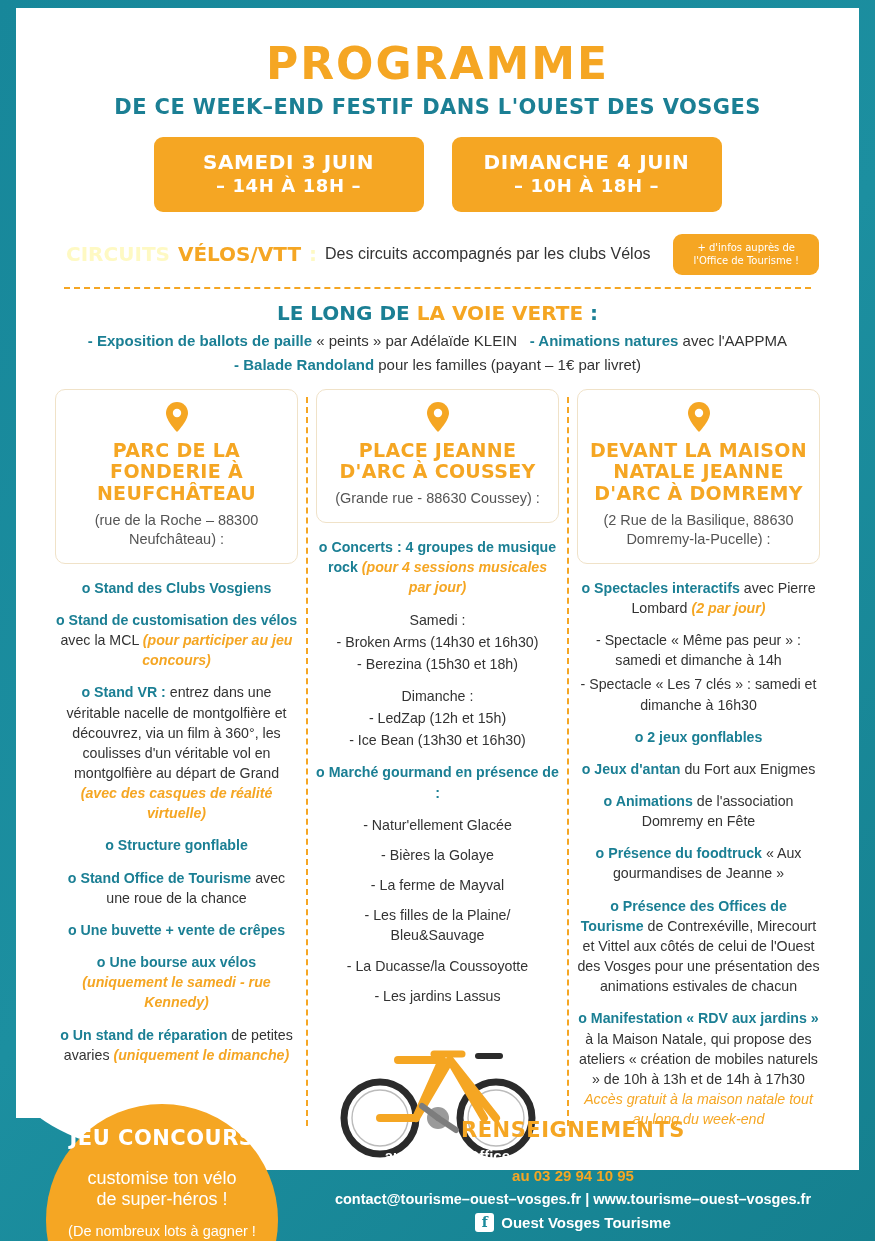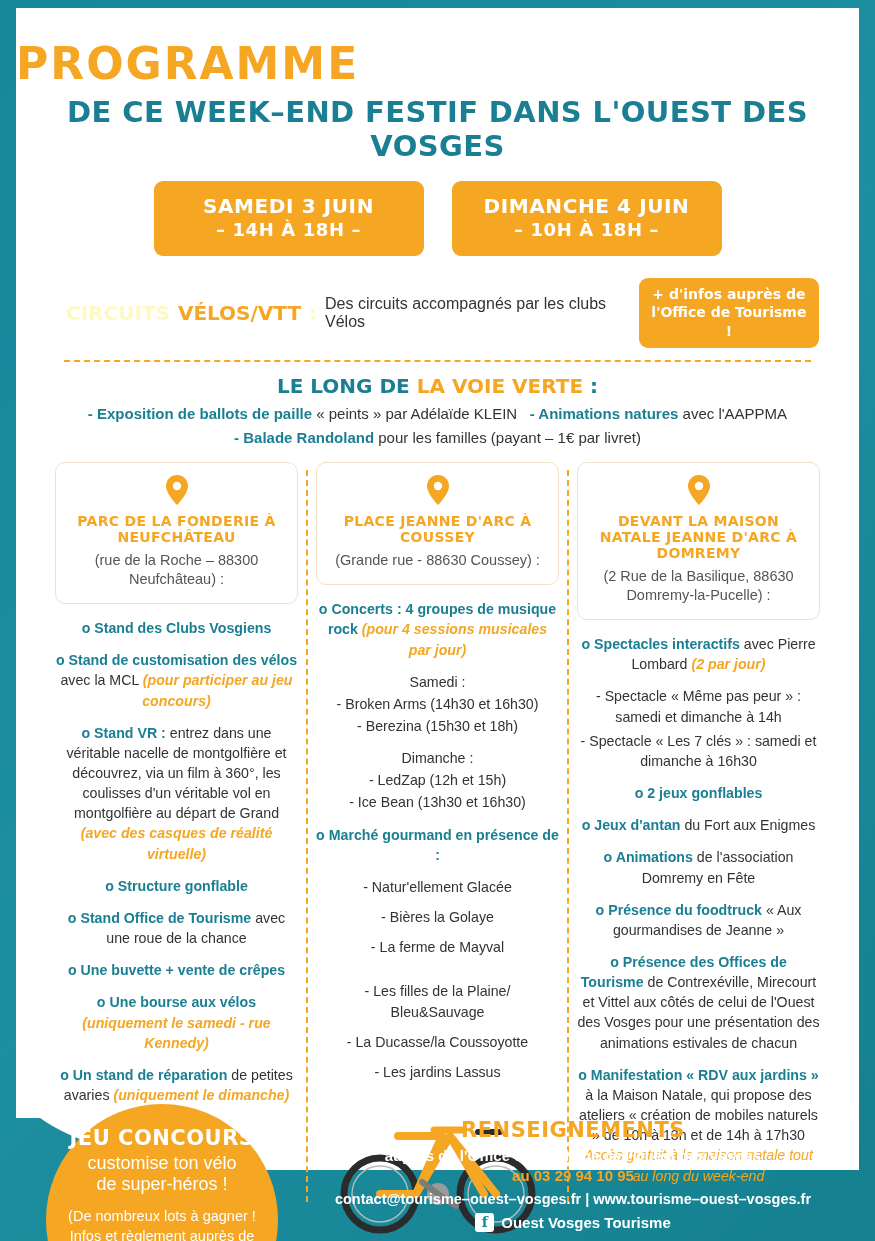--- a/index.html
+++ b/index.html
@@ -36,31 +36,32 @@
     position:absolute;
     left:16px; top:1060px; width:843px; height:110px;
     background:#fff;
     border-bottom-left-radius: 260px 90px;
     border-bottom-right-radius: 0;
   }
   .content { position:absolute; left:16px; top:8px; width:843px; }
 
   h1.prog {
     margin:30px 0 0 0;
+    text-align:center;
     color:#f5a623;
     font-size:44px;
     font-weight:bold;
     letter-spacing:2px;
     font-family:"DejaVu Sans", sans-serif;
   }
   .subtitle {
     margin:6px 0 0 0;
     text-align:center;
     color:#1b7f94;
-    font-size:29px;
+    font-size:21px;
     font-weight:bold;
     letter-spacing:.4px;
     font-family:"DejaVu Sans", sans-serif;
   }
   .day-row { display:flex; justify-content:center; gap:28px; margin-top:18px; }
   .day-chip {
     background:#f5a623; color:#fff; border-radius:9px;
     width:270px; padding:13px 6px 14px;
     text-align:center; font-weight:bold; line-height:1.25;
     font-family:"DejaVu Sans", sans-serif;
@@ -72,21 +73,21 @@
     margin:22px 40px 0 50px;
     display:flex; align-items:center; gap:8px;
     font-size:17px; color:#333;
   }
   .circuits .lbl { color:#fef9c3; font-weight:bold; font-size:20px; font-family:"DejaVu Sans",sans-serif;}
   .circuits .velo { color:#f5a623; font-weight:bold; font-size:20px; font-family:"DejaVu Sans",sans-serif;}
   .circuits .txt { font-size:16px; color:#333; }
   .info-badge {
     margin-left:auto;
     background:#f5a623; color:#fff; border-radius:9px;
-    padding:7px 12px; font-size:14px; font-weight:bold; text-align:center; line-height:1.35;
+    padding:7px 20px; font-size:10px; font-weight:normal; text-align:center; line-height:1.35;
     font-family:"DejaVu Sans", sans-serif;
   }
   .dashed {
     margin:12px 48px 0 48px;
     border-top:2px dashed #f5a623;
   }
   .voie-title {
     margin-top:12px; text-align:center; font-size:20px; font-weight:bold;
     color:#1b7f94; font-family:"DejaVu Sans",sans-serif;
   }
@@ -100,41 +101,41 @@
     content:""; position:absolute; left:-1px; top:8px; bottom:34px;
     border-left:2px dashed #f5a623;
   }
   .card {
     border:1px solid #f0e2c8; border-radius:10px; padding:12px 8px 14px;
     text-align:center; background:#fff;
   }
   .pin { width:100%; text-align:center; margin-bottom:4px;}
   .pin svg { display:inline-block; }
   .place-name {
-    color:#f5a623; font-weight:bold; font-size:14px; line-height:1.15;
+    color:#f5a623; font-weight:bold; font-size:19px; line-height:1.15;
     font-family:"DejaVu Sans",sans-serif; letter-spacing:.3px;
   }
   .place-addr { color:#555; font-size:14.5px; margin-top:6px; line-height:1.3; }
 
   .items { margin-top:14px; text-align:center; font-size:14.2px; color:#333; line-height:1.42; }
   .items p { margin:0 0 12px 0; }
   .items b { color:#1b7f94; }
   .it-or { color:#f5a623; font-style:italic; font-weight:bold; }
   .it-or-n { color:#f5a623; font-style:italic; }
 
   .bike { margin:14px auto 0; display:block; }
 
   .jeu {
     position:absolute; left:46px; top:1104px;
     width:232px; height:232px; border-radius:50%;
     background:#f5a623; color:#fff; text-align:center;
     padding:22px 18px 0;
   }
   .jeu .t1 { font-size:21px; font-weight:bold; font-family:"DejaVu Sans",sans-serif; letter-spacing:.5px;}
-  .jeu .t2 { font-size:18px; margin-top:3px; }
+  .jeu .t2 { font-size:18px; margin-top:18px; }
   .jeu .t3 { font-size:18px; }
   .jeu .t4 { font-size:14.5px; margin-top:12px; line-height:1.35; }
 
   .rens { position:absolute; left:293px; top:1118px; width:560px; text-align:center; color:#fff; }
   .rens .h { color:#f5a623; font-size:21px; font-weight:bold; font-family:"DejaVu Sans",sans-serif; letter-spacing:.5px;}
   .rens .l1 { font-size:15px; font-weight:bold; margin-top:5px; }
   .rens .l2 { font-size:15px; font-weight:bold; color:#f5a623; margin-top:3px;}
   .rens .l3 { font-size:14.5px; font-weight:bold; margin-top:7px; }
   .rens .l4 { font-size:15px; font-weight:bold; margin-top:6px; display:flex; align-items:center; justify-content:center; gap:7px;}
   .fb { width:19px; height:19px; background:#fff; color:#1b8a9b; border-radius:3px; font-weight:bold; font-size:14px; line-height:19px; font-family:"DejaVu Serif",serif;}
@@ -232,21 +233,21 @@
         <p><b>o Concerts : 4 groupes de musique rock</b><span> </span><span class="it-or">(pour 4 sessions musicales par jour)</span></p>
         <p style="margin-bottom:2px"><span>Samedi :</span></p>
         <p style="margin-bottom:2px"><span>- Broken Arms (14h30 et 16h30)</span></p>
         <p><span>- Berezina (15h30 et 18h)</span></p>
         <p style="margin-bottom:2px"><span>Dimanche :</span></p>
         <p style="margin-bottom:2px"><span>- LedZap (12h et 15h)</span></p>
         <p><span>- Ice Bean (13h30 et 16h30)</span></p>
         <p><b>o Marché gourmand en présence de :</b></p>
         <p style="margin-bottom:10px"><span>- Natur'ellement Glacée</span></p>
         <p style="margin-bottom:10px"><span>- Bières la Golaye</span></p>
-        <p style="margin-bottom:24px"><span>- La ferme de Mayval</span></p>
+        <p style="margin-bottom:10px"><span>- La ferme de Mayval</span></p>
         <p style="margin-bottom:10px"><span>- Les filles de la Plaine/ Bleu&amp;Sauvage</span></p>
         <p style="margin-bottom:10px"><span>- La Ducasse/la Coussoyotte</span></p>
         <p><span>- Les jardins Lassus</span></p>
       </div>
       <svg class="bike" width="200" height="140" viewBox="0 0 200 140">
         <circle cx="42" cy="98" r="36" fill="none" stroke="#2b2b2b" stroke-width="7"></circle>
         <circle cx="158" cy="98" r="36" fill="none" stroke="#2b2b2b" stroke-width="7"></circle>
         <circle cx="42" cy="98" r="28" fill="none" stroke="#bbb" stroke-width="1.4"></circle>
         <circle cx="158" cy="98" r="28" fill="none" stroke="#bbb" stroke-width="1.4"></circle>
         <path d="M42 98 L78 98 L112 40 L146 98 M78 98 L104 40 L60 40 M112 40 L158 98" fill="none" stroke="#f5a623" stroke-width="8" stroke-linecap="round" stroke-linejoin="round"></path>

